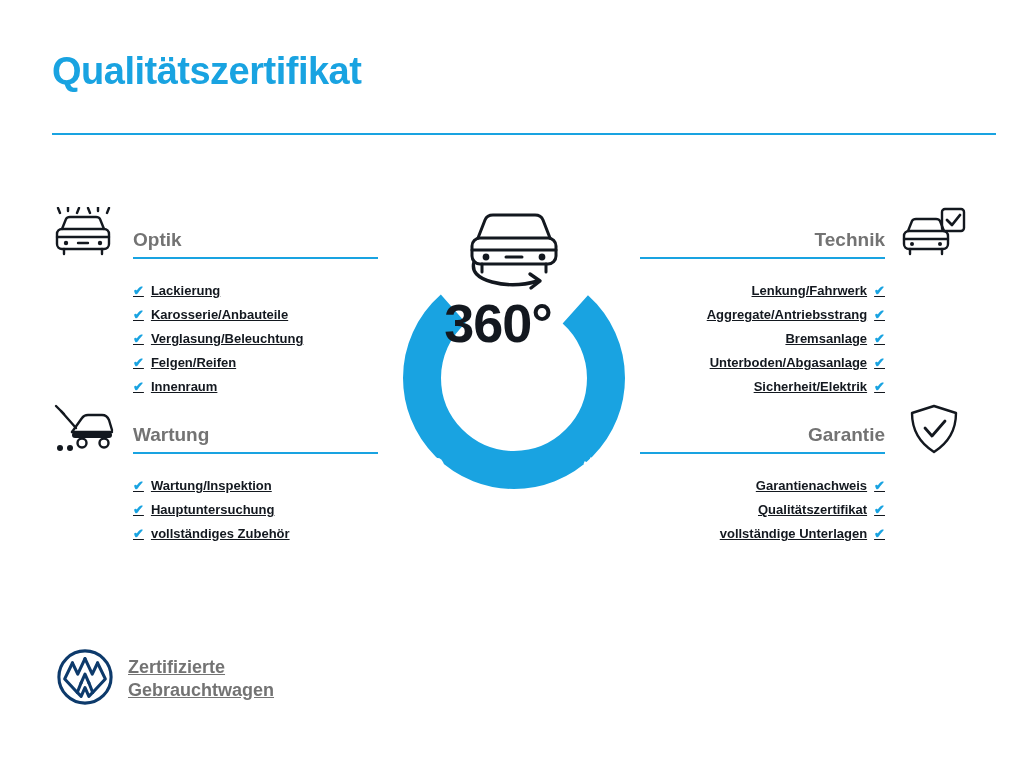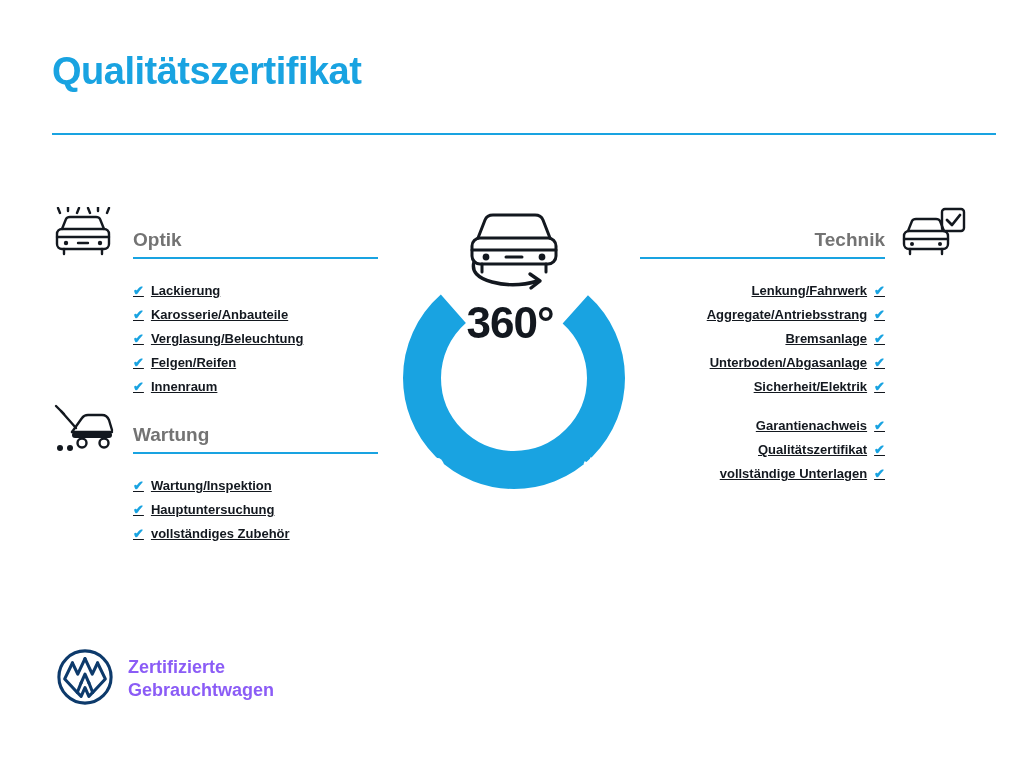--- a/index.html
+++ b/index.html
@@ -115,27 +115,27 @@
   }
   .ring-wrap {
     position: absolute;
     left: 16px;
     top: 52px;
     width: 248px;
     height: 248px;
   }
   .badge-360 {
     position: absolute;
-    left: 12px; top: 0;
+    left: 0; top: 0;
     width: 248px;
     height: 248px;
     display: flex;
     align-items: center;
     justify-content: center;
-    font-size: 44px;
+    font-size: 54px;
     font-weight: bold;
     color: #13181f;
     letter-spacing: -1px;
     padding-bottom: 6px;
     box-sizing: border-box;
   }
   .car-top {
     position: absolute;
     left: 78px;
     top: 0px;
@@ -148,22 +148,23 @@
     position: absolute;
     left: 56px;
     top: 648px;
     display: flex;
     align-items: center;
     gap: 14px;
   }
   .brand-text {
     font-size: 18px;
     font-weight: bold;
-    color: #8b5cf6;
+    color: #737373;
     line-height: 23px;
+    text-decoration: underline;
   }
 </style>
 </head>
 <body>
 
 <div class="page-title">Qualitätszertifikat</div>
 <div class="title-rule"></div>
 
 <div class="col col-left block-optik">
   <div class="block-head">
@@ -244,20 +245,30 @@
   <ul class="check-list">
     <li><span>Lenkung/Fahrwerk</span><span class="chk">✔</span></li>
     <li><span>Aggregate/Antriebsstrang</span><span class="chk">✔</span></li>
     <li><span>Bremsanlage</span><span class="chk">✔</span></li>
     <li><span>Unterboden/Abgasanlage</span><span class="chk">✔</span></li>
     <li><span>Sicherheit/Elektrik</span><span class="chk">✔</span></li>
   </ul>
 </div>
 
 <div class="col col-right block-garantie">
+  <div class="block-head">
+    <div class="icon-box">
+      <svg viewBox="0 0 64 56" width="64" height="56" fill="none" stroke="#13181f" stroke-width="2.4" stroke-linecap="round" stroke-linejoin="round">
+        <path d="M32 4 L54 11 Q54 36 32 50 Q10 36 10 11 Z"></path>
+        <path d="M23 26 L30 34 L43 19" stroke-width="2.8"></path>
+      </svg>
+    </div>
+    <div class="block-title">Garantie</div>
+    <div class="head-rule"></div>
+  </div>
   <ul class="check-list">
     <li><span>Garantienachweis</span><span class="chk">✔</span></li>
     <li><span>Qualitätszertifikat</span><span class="chk">✔</span></li>
     <li><span>vollständige Unterlagen</span><span class="chk">✔</span></li>
   </ul>
 </div>
 
 <div class="center-badge">
   <div class="car-top">
     <svg viewBox="0 0 124 90" width="124" height="90" fill="none" stroke="#13181f" stroke-width="3" stroke-linecap="round" stroke-linejoin="round">

